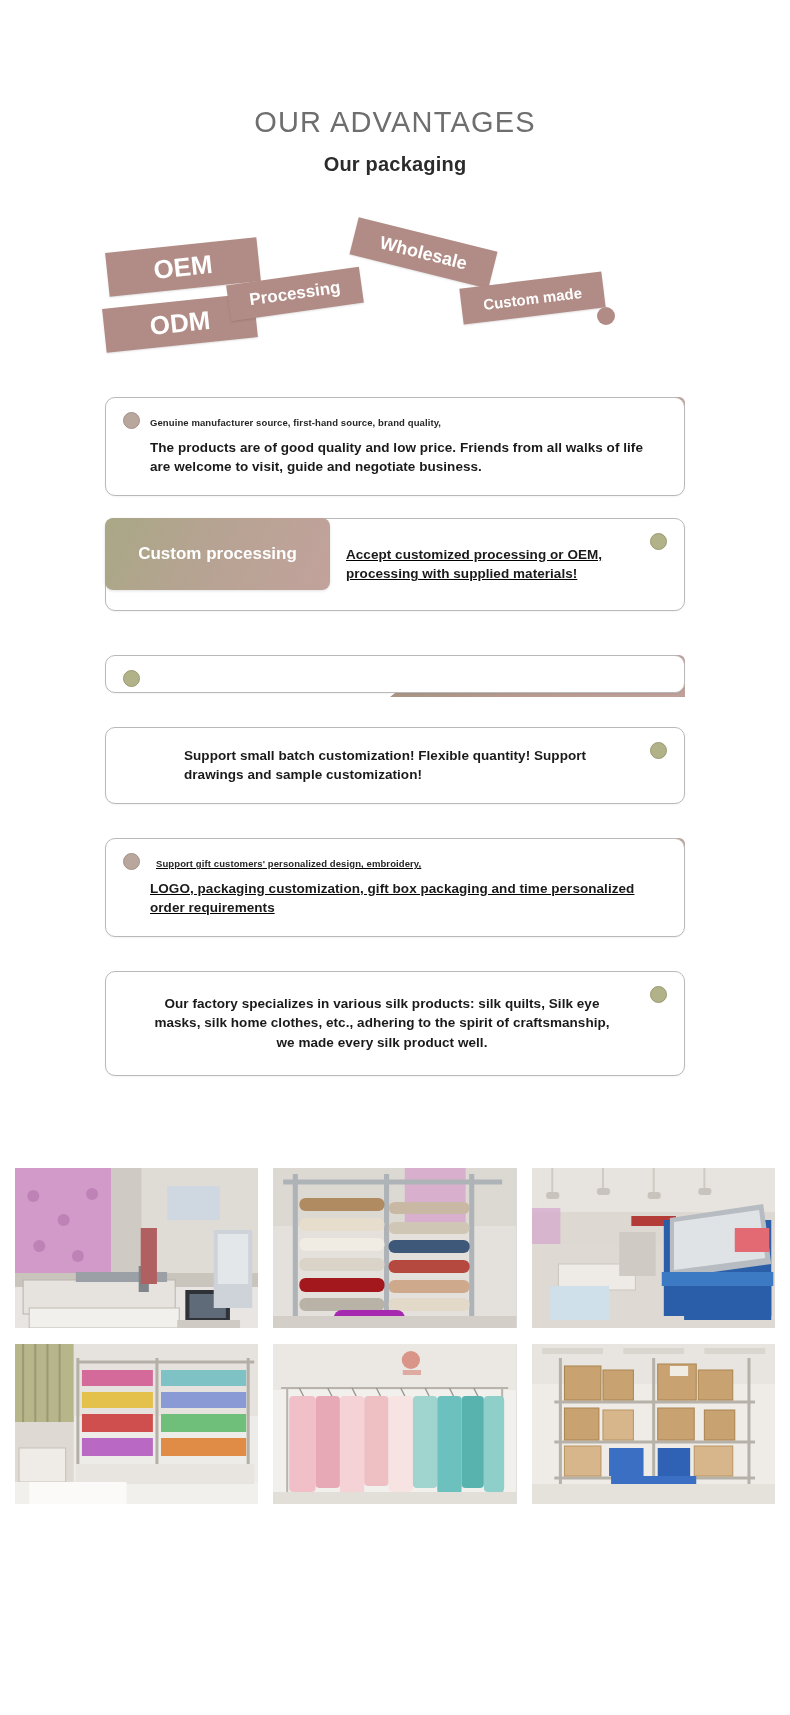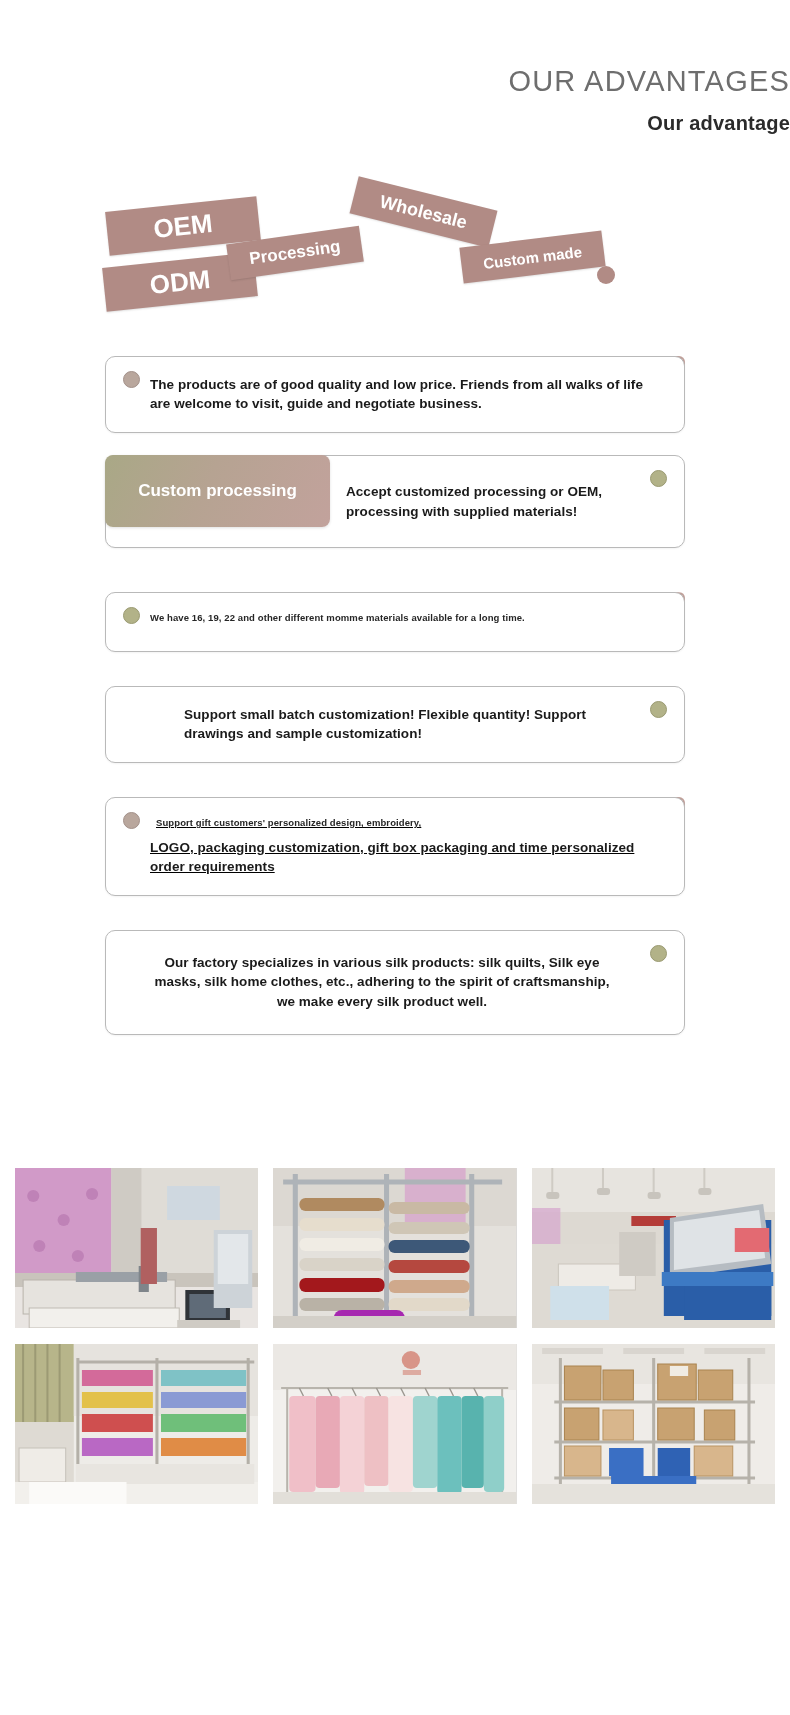--- a/index.html
+++ b/index.html
@@ -4,21 +4,21 @@
 <style>
   * { box-sizing: border-box; margin:0; padding:0; }
   html,body { background:#ffffff; }
   body {
     width:790px; height:1715px; position:relative;
     font-family:"Liberation Sans", sans-serif;
     overflow:hidden;
   }
 
   
-  .header { padding-top:66px; text-align:right; }
+  .header { padding-top:107px; text-align:center; }
   .title-main {
     font-size:29px; letter-spacing:1.2px; color:#6e6e6e;
     font-weight:400; line-height:1.1;
   }
   .title-sub {
     font-size:20px; font-weight:bold; color:#2b2b2b;
     margin-top:14px; letter-spacing:.2px;
   }
 
   
@@ -109,55 +109,55 @@
     display:grid; grid-template-columns:repeat(3,1fr); gap:16px 15px;
   }
   .photo { height:160px; overflow:hidden; position:relative; background:#d8d8d8; }
   .photo svg { display:block; width:100%; height:100%; }
 </style>
 </head>
 <body>
 
 <div class="header">
   <div class="title-main">OUR ADVANTAGES</div>
-  <div class="title-sub">Our advantage</div>
+  <div class="title-sub">Our packaging</div>
 </div>
 
 <div class="tags">
   <div class="tag tag-oem">OEM</div>
   <div class="tag tag-odm">ODM</div>
   <div class="tag tag-proc">Processing</div>
   <div class="tag tag-whole">Wholesale</div>
   <div class="tag tag-cust">Custom made</div>
   <div class="tag-dot"></div>
 </div>
 
 <div class="cards">
 
   <div class="card c1">
     <div class="tab tab-right">Factory Outlet</div>
     <div class="body">
       <span class="dot dot-left"></span>
+      <div class="sub">Genuine manufacturer source, first-hand source, brand quality,</div>
       <div class="main-text">The products are of good quality and low price. Friends from all walks of life are welcome to visit, guide and negotiate business.</div>
     </div>
   </div>
 
-  <div class="card c2" style="margin-bottom:44px;">
+  <div class="card c2" style="margin-bottom:44px;text-decoration:underline;">
     <div class="tab-block">Custom processing</div>
     <div class="body">
       <span class="dot dot-right"></span>
       <div class="main-text">Accept customized processing or OEM, processing with supplied materials!</div>
     </div>
   </div>
 
   <div class="card c3">
     <div class="tab tab-right">Ready-made fabrics</div>
     <div class="body">
       <span class="dot dot-right" style="left:17px;right:auto;"></span>
-      <div class="sub">We have 16, 19, 22 and other different momme materials available for a long time.</div>
     </div>
   </div>
 
   <div class="card c4" style="margin-top:34px;">
     <div class="tab tab-left">Support small batches</div>
     <div class="body">
       <span class="dot dot-right"></span>
       <div class="main-text" style="padding:0 60px 0 44px;">Support small batch customization! Flexible quantity! Support drawings and sample customization!</div>
     </div>
   </div>
@@ -168,21 +168,21 @@
       <span class="dot dot-left"></span>
       <div class="sub" style="padding-left:6px;">Support gift customers' personalized design, embroidery,</div>
       <div class="main-text">LOGO, packaging customization, gift box packaging and time personalized order requirements</div>
     </div>
   </div>
 
   <div class="card c6" style="margin-top:34px;">
     <div class="tab tab-left">Professional services</div>
     <div class="body" style="padding-top:22px;padding-bottom:22px;">
       <span class="dot dot-right"></span>
-      <div class="main-text ta-center" style="padding:0 44px 0 6px;">Our factory specializes in various silk products: silk quilts, Silk eye masks, silk home clothes, etc., adhering to the spirit of craftsmanship, we make every silk product well.</div>
+      <div class="main-text ta-center" style="padding:0 44px 0 6px;">Our factory specializes in various silk products: silk quilts, Silk eye masks, silk home clothes, etc., adhering to the spirit of craftsmanship, we made every silk product well.</div>
     </div>
   </div>
 
 </div>
 
 <div class="photos">
 
   <div class="photo">
     <svg viewBox="0 0 240 160" preserveAspectRatio="none">
       <rect width="240" height="160" fill="#e9e5e2"></rect>

